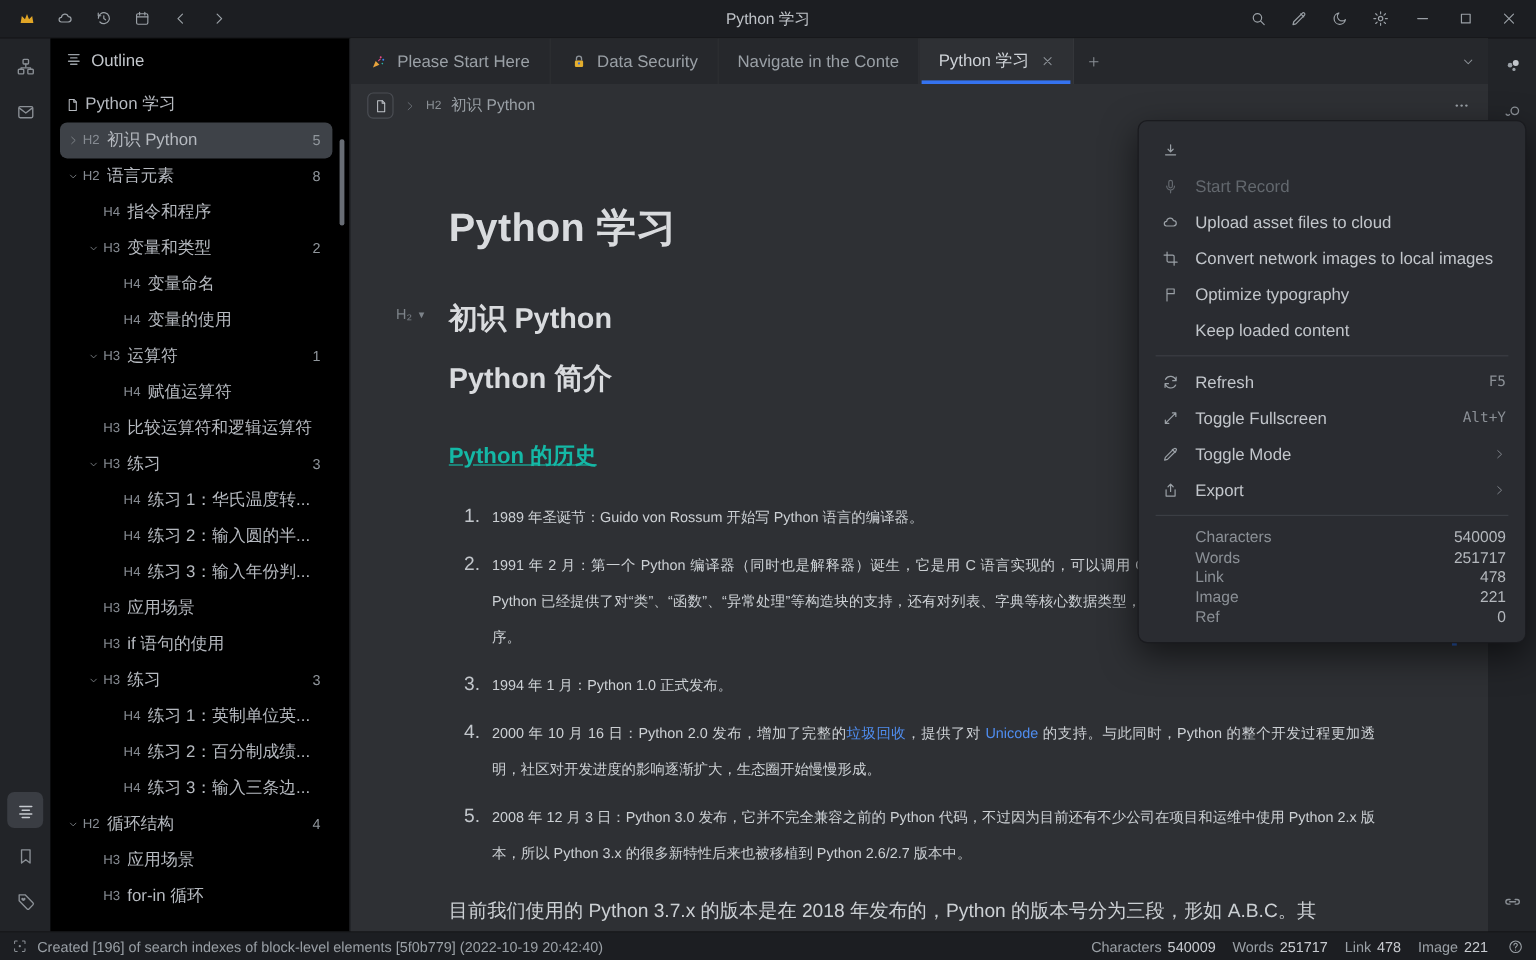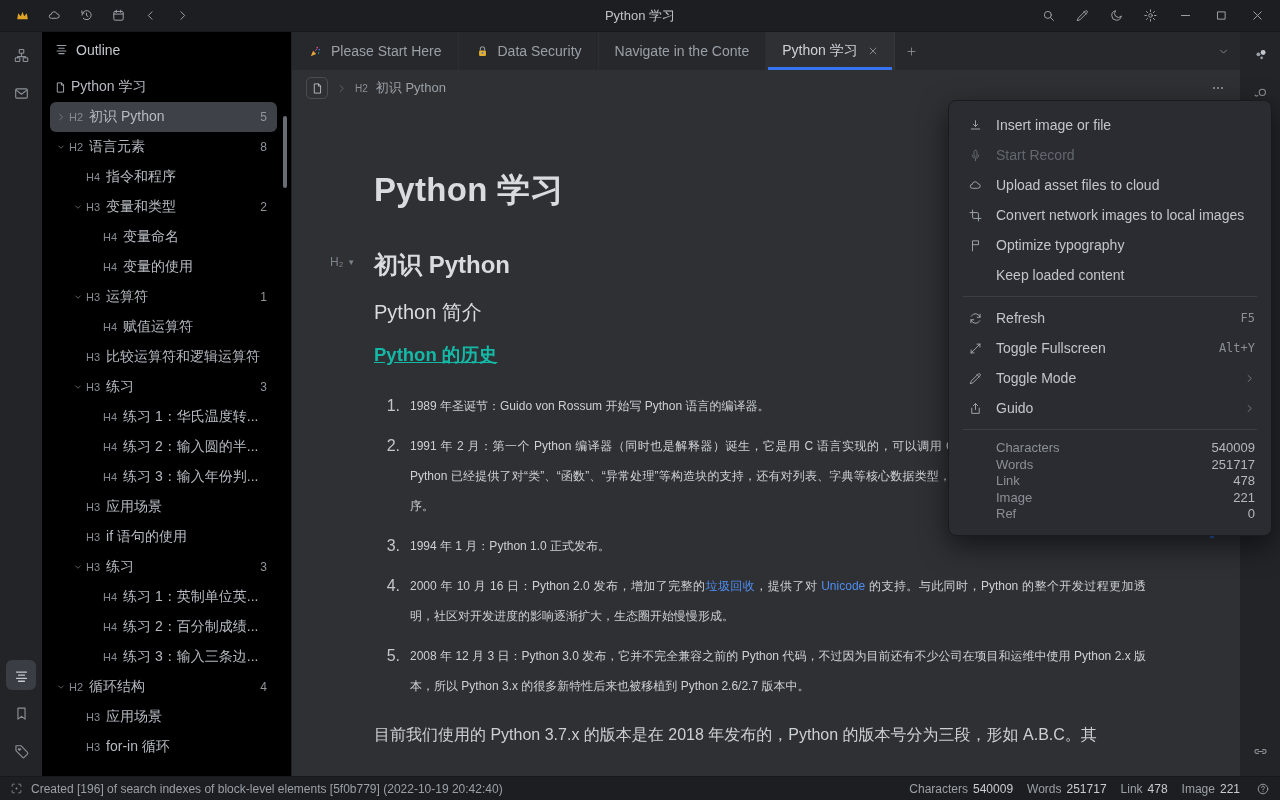--- a/index.html
+++ b/index.html
@@ -75,21 +75,21 @@
   .crumb-more { position:absolute; right:14px; color:#9aa0a6; display:flex; }
   .crumb-more svg { width:16px; height:16px; }
 
   .doc-scroll { flex:1; overflow:hidden; padding:62px 0 0 82px; }
   .doc-inner { width:772px; color:#ccd0d4; }
   .doc-title { font-size:33px; font-weight:700; color:#d9dbde; letter-spacing:.3px; margin-bottom:36px; }
   .h2row { position:relative; margin-bottom:18px; }
   .h2-gutter { position:absolute; left:-44px; top:6px; color:#7d838a; font-size:12px; display:flex; align-items:center; gap:4px; }
   .h2-gutter .tri { font-size:8px; color:#7d838a; }
   .doc-h2 { font-size:24px; font-weight:700; color:#d9dbde; }
-  .doc-h3 { font-size:20px; font-weight:400; color:#d9dbde; margin-bottom:16px; }
+  .doc-h3 { font-size:24px; font-weight:700; color:#d9dbde; margin-bottom:36px; }
   .doc-h4 { font-size:18.5px; font-weight:700; color:#14b8a6; margin-bottom:24px;text-decoration:underline; }
   .doc-list { }
   .doc-li { display:flex; margin-bottom:10px; }
   .li-num { flex:0 0 26px; text-align:right; margin-right:10px; color:#c2c6cb; line-height:30px; font-size:16px; }
   .li-text { flex:1; font-size:12px; line-height:30px; text-align:justify; }
   .li-text .lnk { color:#4f8df0; }
   .doc-trailing { margin-top:19px; font-size:16px; line-height:30px; text-align:justify; }
 
   .editor-scrollthumb { position:absolute; left:1210px; top:420px; width:4px; height:118px; background:#2a59b0; z-index:10; }
 
@@ -552,21 +552,20 @@
 
   <div class="editor-scrollthumb"></div>
 
   <div class="menu" id="context-menu">
       <div class="menu-item">
         <span class="mi-icon">
           <svg viewBox="0 0 24 24" fill="none" stroke="currentColor" stroke-width="1.6" stroke-linecap="round" stroke-linejoin="round">
             <path d="M12 4.3v9M8.6 10.2l3.4 3.4 3.4-3.4M5.3 17.6h13.4"></path>
           </svg>
         </span>
-        <span class="mi-label">Insert image or file</span>
       </div>
       <div class="menu-item disabled">
         <span class="mi-icon">
           <svg viewBox="0 0 24 24" fill="none" stroke="currentColor" stroke-width="1.6" stroke-linecap="round" stroke-linejoin="round">
             <rect x="9.6" y="3.6" width="4.8" height="10" rx="2.4"></rect>
             <path d="M6.8 11.3a5.2 5.2 0 0 0 10.4 0M12 16.5v3.8"></path>
           </svg>
         </span>
         <span class="mi-label">Start Record</span>
       </div>
@@ -630,21 +629,21 @@
             <path d="M9 5.5l7 6.5-7 6.5"></path>
           </svg>
         </span>
       </div>
       <div class="menu-item">
         <span class="mi-icon">
           <svg viewBox="0 0 24 24" fill="none" stroke="currentColor" stroke-width="1.6" stroke-linecap="round" stroke-linejoin="round">
             <path d="M12 13.6V4.2M8.6 7.4L12 4l3.4 3.4M6 11.4v8.4h12v-8.4"></path>
           </svg>
         </span>
-        <span class="mi-label">Guido</span>
+        <span class="mi-label">Export</span>
         <span class="mi-sub">
           <svg viewBox="0 0 24 24" fill="none" stroke="currentColor" stroke-width="1.6" stroke-linecap="round" stroke-linejoin="round">
             <path d="M9 5.5l7 6.5-7 6.5"></path>
           </svg>
         </span>
       </div>
       <div class="menu-sep"></div>
       <div class="menu-stats">
         <div class="ms-row">
           <span class="ms-label">Characters</span>

